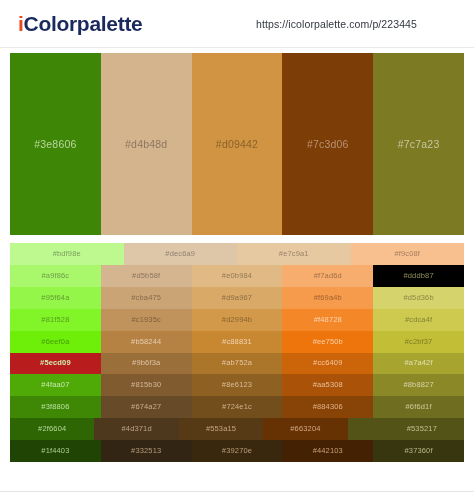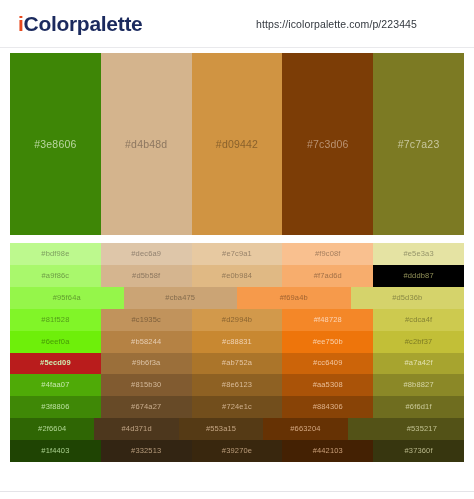--- a/index.html
+++ b/index.html
@@ -147,23 +147,20 @@
       </div>
       <div class="shade-cell" style="background: rgb(222, 198, 169);">
         <span class="hex" style="color: rgb(146, 130, 112);">#dec6a9</span>
       </div>
       <div class="shade-cell" style="background: rgb(231, 201, 161);">
         <span class="hex" style="color: rgb(152, 131, 106);">#e7c9a1</span>
       </div>
       <div class="shade-cell" style="background: rgb(249, 192, 143);">
         <span class="hex" style="color: rgb(165, 126, 94);">#f9c08f</span>
       </div>
-      <div class="shade-cell" style="background: rgb(229, 227, 163);">
-        <span class="hex" style="color: rgb(151, 150, 107);">#e5e3a3</span>
-      </div>
     </div>
     <div class="shade-row">
       <div class="shade-cell" style="background: rgb(169, 248, 108);">
         <span class="hex" style="color: rgb(111, 158, 71);">#a9f86c</span>
       </div>
       <div class="shade-cell" style="background: rgb(213, 181, 143);">
         <span class="hex" style="color: rgb(140, 119, 95);">#d5b58f</span>
       </div>
       <div class="shade-cell" style="background: rgb(224, 185, 132);">
         <span class="hex" style="color: rgb(147, 121, 87);">#e0b984</span>
@@ -175,20 +172,23 @@
         <span class="hex" style="color: rgb(145, 144, 88);">#dddb87</span>
       </div>
     </div>
     <div class="shade-row">
       <div class="shade-cell" style="background: rgb(149, 246, 74);">
         <span class="hex" style="color: rgb(98, 158, 48);">#95f64a</span>
       </div>
       <div class="shade-cell" style="background: rgb(203, 164, 117);">
         <span class="hex" style="color: rgb(133, 108, 77); text-align: center;">#cba475</span>
       </div>
+      <div class="shade-cell" style="background: rgb(217, 169, 103);">
+        <span class="hex" style="color: rgb(142, 110, 67);">#d9a967</span>
+      </div>
       <div class="shade-cell" style="background: rgb(246, 154, 75);">
         <span class="hex" style="color: rgb(162, 100, 49);">#f69a4b</span>
       </div>
       <div class="shade-cell" style="background: rgb(213, 211, 107);">
         <span class="hex" style="color: rgb(139, 138, 70);">#d5d36b</span>
       </div>
     </div>
     <div class="shade-row">
       <div class="shade-cell" style="background: rgb(129, 245, 40);">
         <span class="hex" style="color: rgb(84, 158, 26);">#81f528</span>

